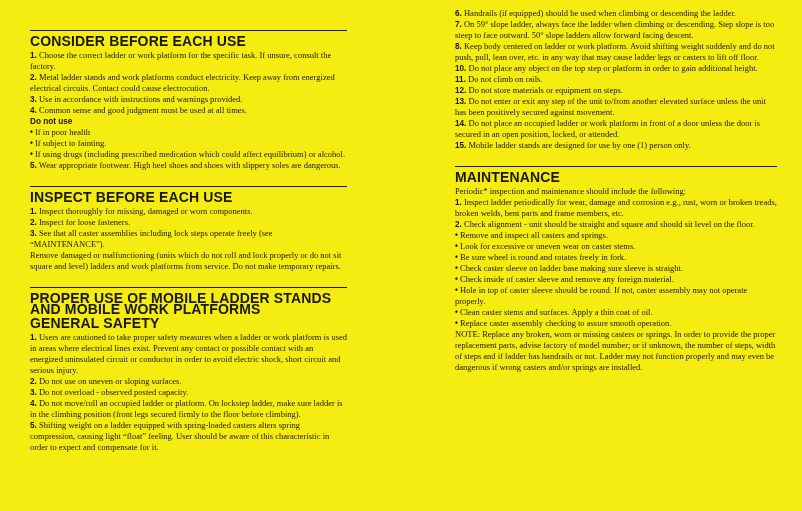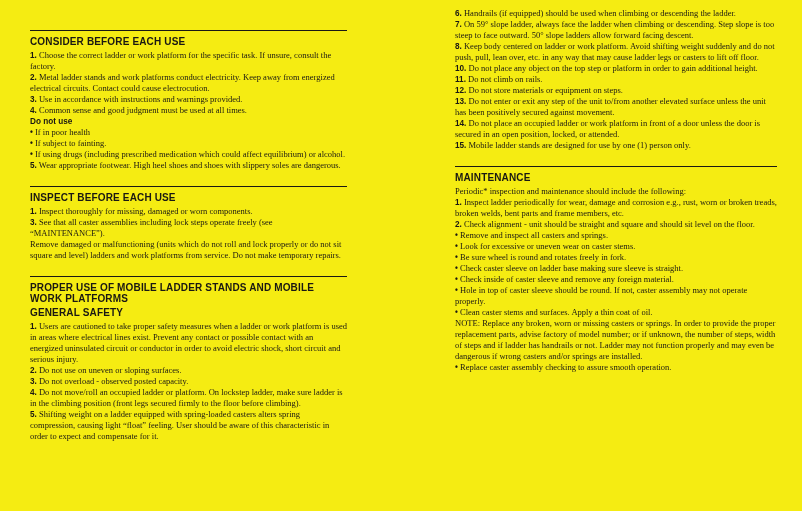--- a/index.html
+++ b/index.html
@@ -34,21 +34,21 @@
   .section { margin-top: 15px; }
   .section:first-child { margin-top: 0; }
   .divider {
     border-top: 1px solid currentColor;
     height: 0;
     margin: 0 0 5px 0;
   }
   .sec-header {
     font-family: "Liberation Sans", sans-serif;
     font-weight: bold;
-    font-size: 10px;
+    font-size: 14px;
     letter-spacing: 0.15px;
     margin: 0 0 3px 0;
     line-height: 11px;
   }
   .item {
     margin: 0;
     font-size: 8.5px;
     line-height: 11px;
   }
   .prefix {
@@ -72,20 +72,21 @@
         <p class="item"><span class="prefix">Do not use</span> <span></span></p>
         <p class="item"><span class="prefix">•</span> <span>If in poor health</span></p>
         <p class="item"><span class="prefix">•</span> <span>If subject to fainting.</span></p>
         <p class="item"><span class="prefix">•</span> <span>If using drugs (including prescribed medication which could affect equilibrium) or alcohol.</span></p>
         <p class="item"><span class="prefix">5.</span> <span>Wear appropriate footwear. High heel shoes and shoes with slippery soles are dangerous.</span></p>
       </section>
       <section class="section">
         <div class="divider"></div>
         <h2 class="sec-header">INSPECT BEFORE EACH USE</h2>
         <p class="item"><span class="prefix">1.</span> <span>Inspect thoroughly for missing, damaged or worn components.</span></p>
+        <p class="item"><span class="prefix">2.</span> <span>Inspect for loose fasteners.</span></p>
         <p class="item"><span class="prefix">3.</span> <span>See that all caster assemblies including lock steps operate freely (see “MAINTENANCE”).</span></p>
         <p class="item"><span>Remove damaged or malfunctioning (units which do not roll and lock properly or do not sit square and level) ladders and work platforms from service. Do not make temporary repairs.</span></p>
       </section>
       <section class="section">
         <div class="divider"></div>
         <h2 class="sec-header">PROPER USE OF MOBILE LADDER STANDS AND MOBILE WORK PLATFORMS</h2>
         <h2 class="sec-header">GENERAL SAFETY</h2>
         <p class="item"><span class="prefix">1.</span> <span>Users are cautioned to take proper safety measures when a ladder or work platform is used in areas where electrical lines exist. Prevent any contact or possible contact with an energized uninsulated circuit or conductor in order to avoid electric shock, short circuit and serious injury.</span></p>
         <p class="item"><span class="prefix">2.</span> <span>Do not use on uneven or sloping surfaces.</span></p>
         <p class="item"><span class="prefix">3.</span> <span>Do not overload - observed posted capacity.</span></p>
@@ -111,17 +112,17 @@
         <p class="item"><span>Periodic* inspection and maintenance should include the following:</span></p>
         <p class="item"><span class="prefix">1.</span> <span>Inspect ladder periodically for wear, damage and corrosion e.g., rust, worn or broken treads, broken welds, bent parts and frame members, etc.</span></p>
         <p class="item"><span class="prefix">2.</span> <span>Check alignment - unit should be straight and square and should sit level on the floor.</span></p>
         <p class="item"><span class="prefix">•</span> <span>Remove and inspect all casters and springs.</span></p>
         <p class="item"><span class="prefix">•</span> <span>Look for excessive or uneven wear on caster stems.</span></p>
         <p class="item"><span class="prefix">•</span> <span>Be sure wheel is round and rotates freely in fork.</span></p>
         <p class="item"><span class="prefix">•</span> <span>Check caster sleeve on ladder base making sure sleeve is straight.</span></p>
         <p class="item"><span class="prefix">•</span> <span>Check inside of caster sleeve and remove any foreign material.</span></p>
         <p class="item"><span class="prefix">•</span> <span>Hole in top of caster sleeve should be round. If not, caster assembly may not operate properly.</span></p>
         <p class="item"><span class="prefix">•</span> <span>Clean caster stems and surfaces. Apply a thin coat of oil.</span></p>
+        <p class="item"><span class="prefix">•</span> <span>Replace caster assembly checking to assure smooth operation.</span></p>
         <p class="item"><span>NOTE: Replace any broken, worn or missing casters or springs. In order to provide the proper replacement parts, advise factory of model number; or if unknown, the number of steps, width of steps and if ladder has handrails or not. Ladder may not function properly and may even be dangerous if wrong casters and/or springs are installed.</span></p>
-        <p class="item"><span class="prefix">•</span> <span>Replace caster assembly checking to assure smooth operation.</span></p>
       </section>
     </div>
 </div>
 
 </body></html>

